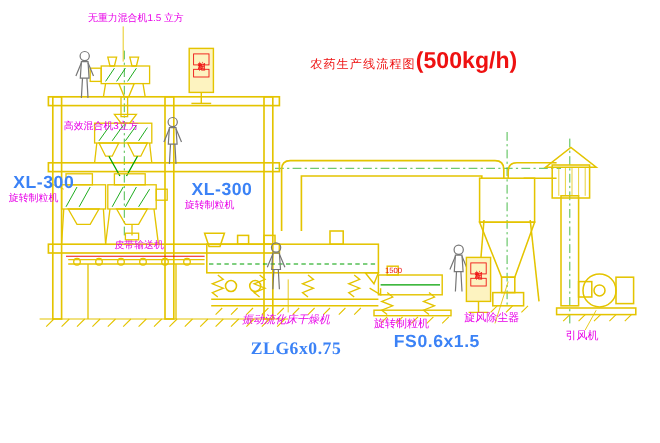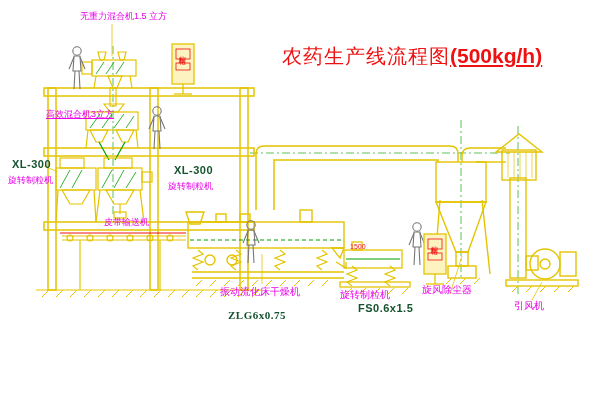--- a/index.html
+++ b/index.html
@@ -4,24 +4,24 @@
 <style>
   html,body{margin:0;padding:0;background:#fff;}
   #canvas{
     position:relative;width:600px;height:403px;background:#ffffff;overflow:hidden;
     font-family:"Liberation Sans", sans-serif;
   }
   #drawing{position:absolute;left:0;top:0;}
   .lbl{position:absolute;white-space:nowrap;line-height:1.1;}
   .magenta{color:#e800e8;font-size:9px;}
   .magenta.md{font-size:10px;}
-  .yellow{color:#14532d;font-size:11px;font-weight:bold;letter-spacing:.5px;text-align:center;}
+  .yellow{color:#3b82f6;font-size:16px;font-weight:bold;letter-spacing:.5px;text-align:center;}
   .title{display:flex;align-items:baseline;color:#ee1111;}
-  .title .t-main{font-size:20px;letter-spacing:1px;}
-  .title .t-cap{font-size:21px;font-weight:bold;text-decoration:underline;}
+  .title .t-main{font-size:11px;letter-spacing:1px;}
+  .title .t-cap{font-size:21px;font-weight:bold;}
   .vtext{writing-mode:vertical-rl;text-orientation:upright;font-size:7px;color:#ee1111;letter-spacing:1px;}
   .dim{font-size:7px;color:#ee1111;}
 </style>
 </head>
 <body>
 
 <div id="canvas">
 
   <svg id="drawing" width="600" height="403" viewBox="0 0 600 403">
     <defs>
@@ -198,31 +198,31 @@
       <path d="M446,284l6,-6m8,6l6,-6m8,6l6,-6"></path>
     </g>
   </svg>
 
   <div class="lbl title" style="left:282px;top:44px;">
     <span class="t-main">农药生产线流程图</span>
     <span class="t-cap">(500kg/h)</span>
   </div>
 
   <div class="lbl magenta" style="left:80px;top:12px;text-align:right;">无重力混合机1.5 立方</div>
-  <div class="lbl magenta" style="left:46px;top:110px;text-decoration:underline;">高效混合机3立方</div>
+  <div class="lbl magenta" style="left:58px;top:110px;">高效混合机3立方</div>
 
   <div class="lbl yellow" style="left:12px;top:158px;">XL-300</div>
   <div class="lbl magenta" style="left:8px;top:176px;">旋转制粒机</div>
 
   <div class="lbl yellow" style="left:174px;top:164px;">XL-300</div>
   <div class="lbl magenta" style="left:168px;top:182px;">旋转制粒机</div>
 
   <div class="lbl magenta" style="left:104px;top:218px;text-align:center;">皮带输送机</div>
 
-  <div class="lbl magenta md" style="left:220px;top:286px;">振动流化床干燥机</div>
+  <div class="lbl magenta md" style="left:220px;top:286px;font-style:italic;">振动流化床干燥机</div>
   <div class="lbl yellow" style="left:228px;top:309px;font-family:Liberation Serif, serif;">ZLG6x0.75</div>
 
   <div class="lbl magenta md" style="left:340px;top:289px;">旋转制粒机</div>
   <div class="lbl yellow" style="left:334px;top:302px;padding-left:24px;">FS0.6x1.5</div>
   <div class="lbl dim" style="left:350px;top:243px;">1500</div>
 
   <div class="lbl magenta md" style="left:422px;top:284px;">旋风除尘器</div>
   <div class="lbl magenta md" style="left:514px;top:300px;">引风机</div>
 
   <div class="lbl vtext" style="left:178px;top:50px;">控制柜</div>

